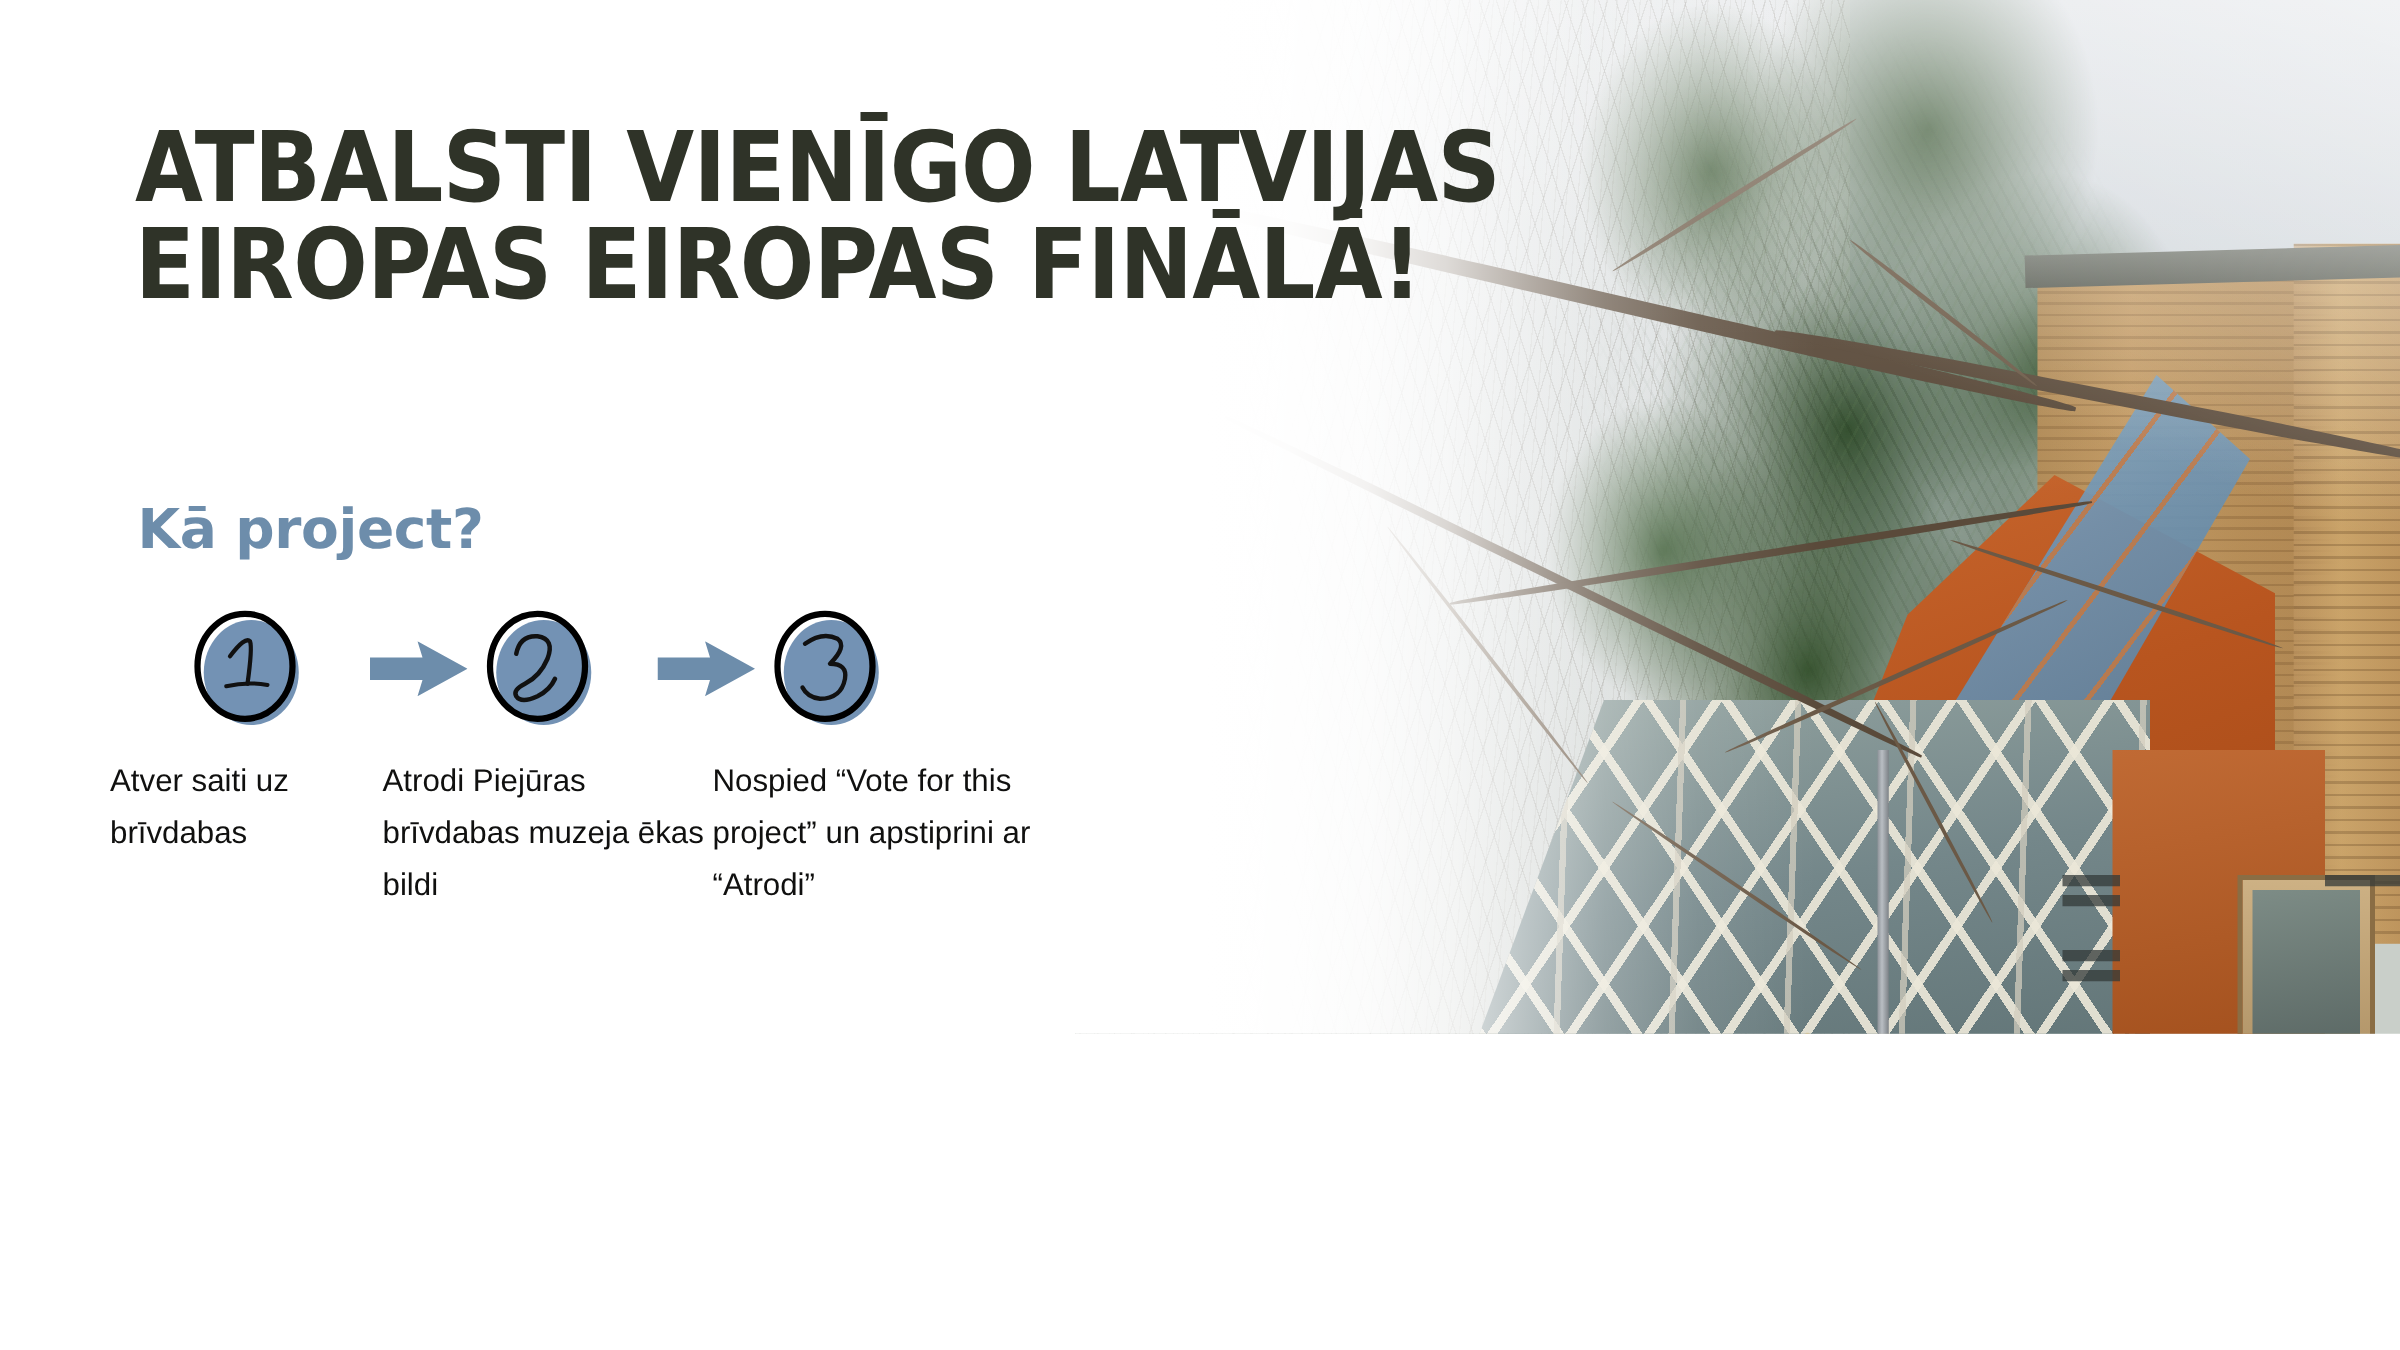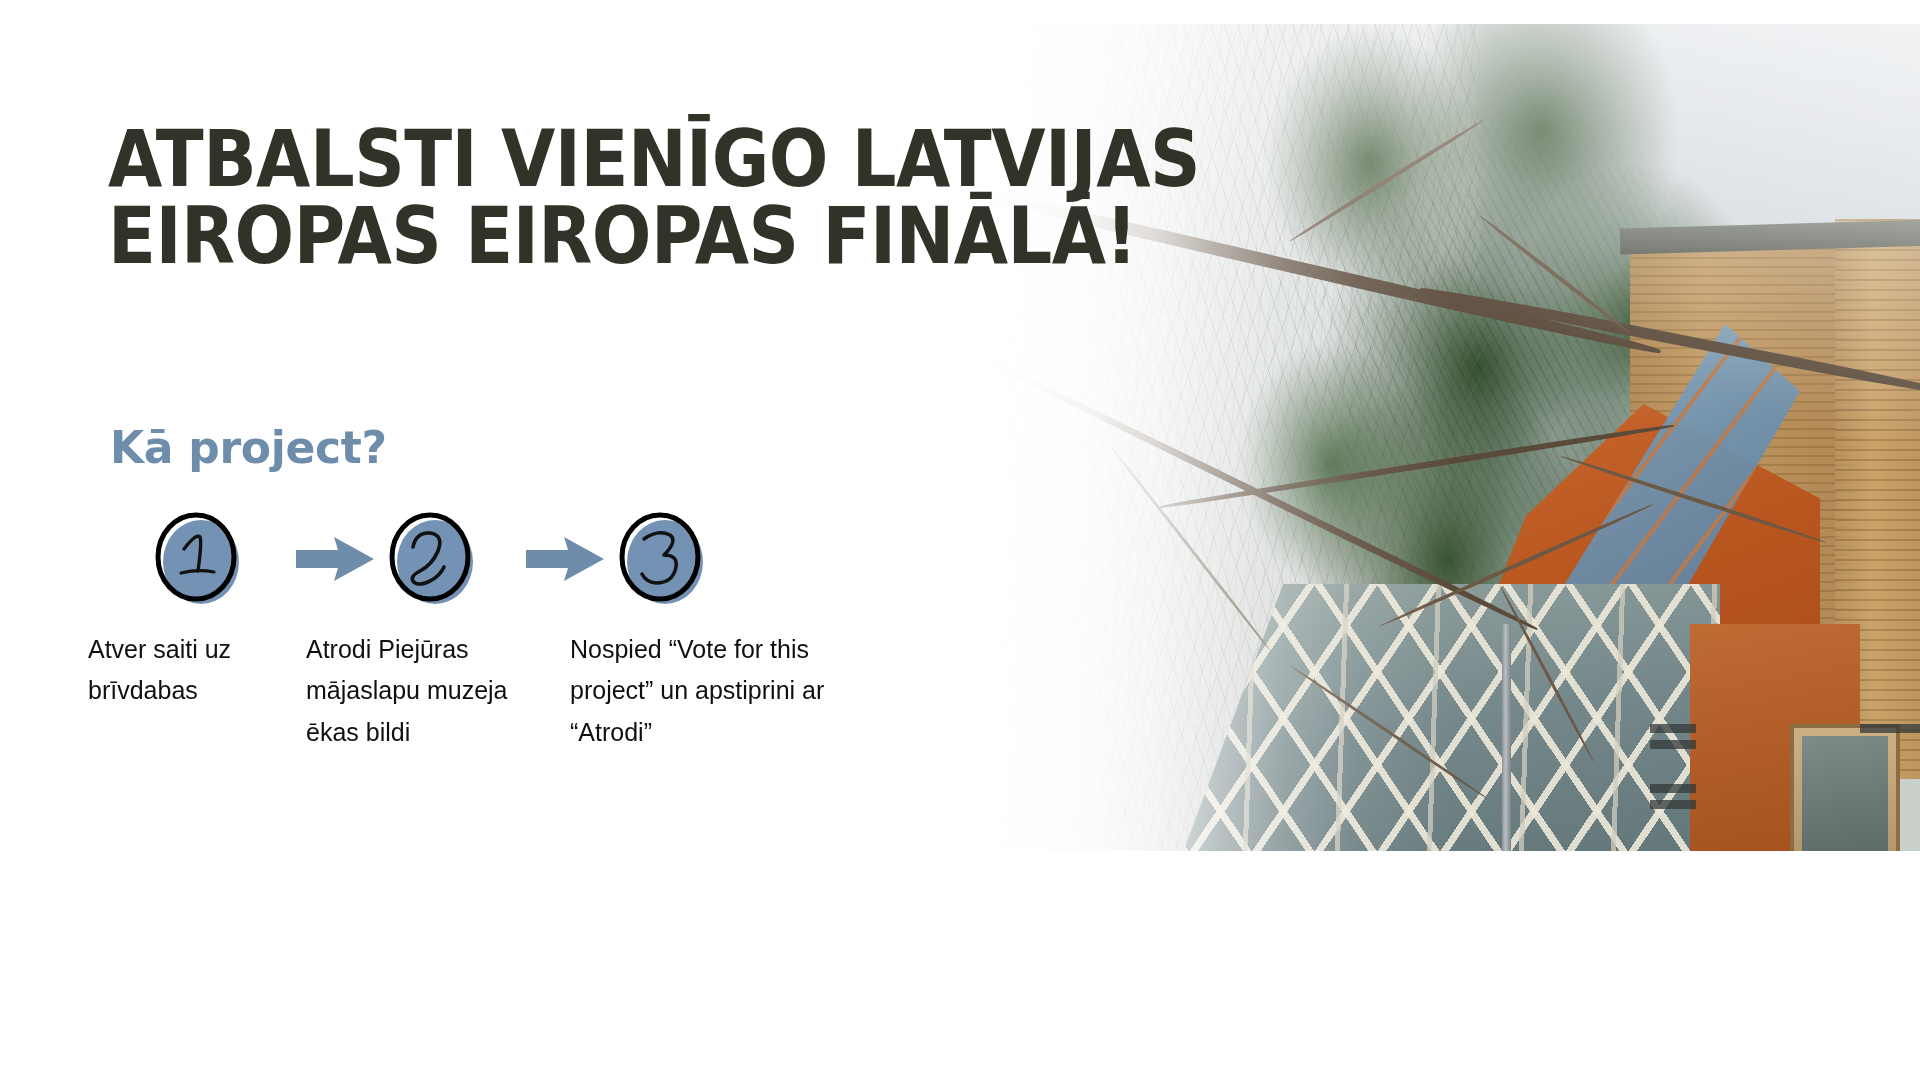--- a/index.html
+++ b/index.html
@@ -7,21 +7,20 @@
     width:1920px; height:1080px;
     background:#ffffff;
     font-family:"Liberation Sans", sans-serif;
     overflow:hidden;
   }
   #slide {
     position:relative;
     width:1920px; height:827px;
     background:#ffffff;
     overflow:hidden;
-    margin-top:24px;
   }
 
   
   .photo-panel {
     position:absolute;
     top:0; right:0;
     width:1060px; height:1080px;
     overflow:hidden;
   }
   .photo {
@@ -484,19 +483,19 @@
             <ellipse cx="53" cy="53" rx="38" ry="42" fill="#7392b4"></ellipse>
             <ellipse cx="48" cy="48" rx="38" ry="42" fill="none" stroke="#000" stroke-width="5"></ellipse>
             <path d="M32 30 Q46 20 58 26 Q66 32 52 46 Q66 46 64 58 Q61 74 44 74 Q34 73 30 65" fill="none" stroke="#111" stroke-width="3.5" stroke-linecap="round" stroke-linejoin="round"></path>
           </svg>
 
         </div>
       </div>
 
       <div class="step-texts">
         <div class="step-text" id="st1">Atver saiti uz brīvdabas</div>
-        <div class="step-text" id="st2">Atrodi Piejūras mājaslapu muzeja ēkas bildi</div>
+        <div class="step-text" id="st2">Atrodi Piejūras brīvdabas muzeja ēkas bildi</div>
         <div class="step-text" id="st3">Nospied “Vote for this project” un apstiprini ar “Atrodi”</div>
       </div>
     </div>
 
   </div>
 </div>
 
 </body></html>

